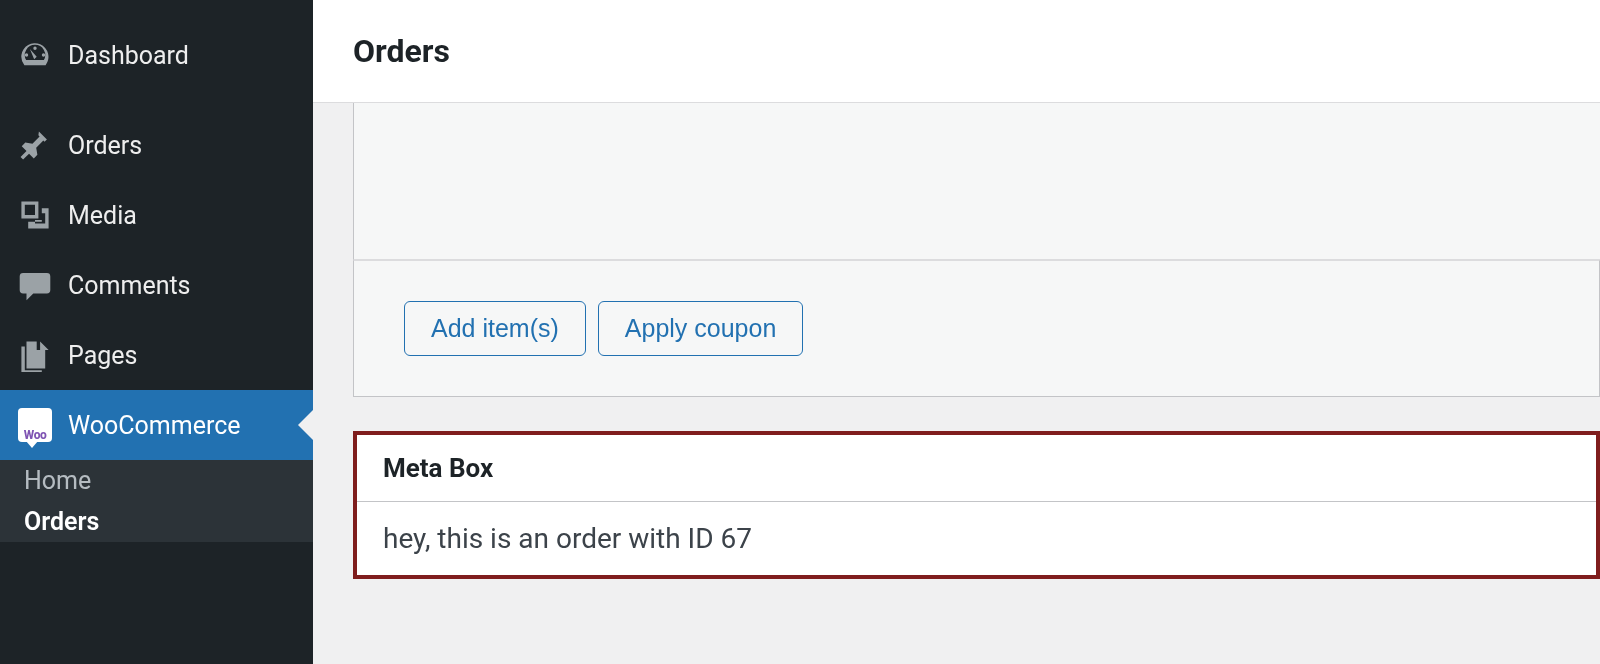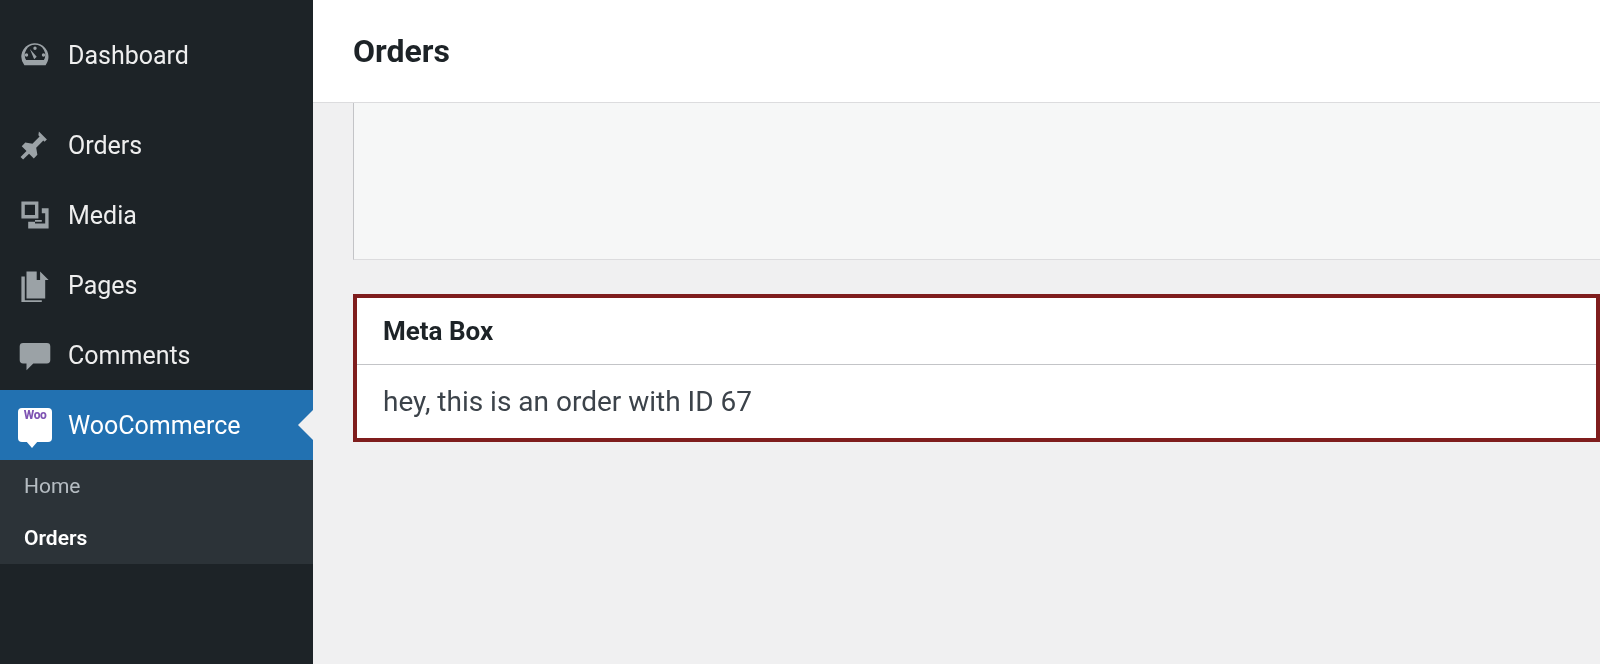--- a/index.html
+++ b/index.html
@@ -41,29 +41,29 @@
       width: 0; height: 0;
       border-top: 16px solid transparent;
       border-bottom: 16px solid transparent;
       border-right: 16px solid #f0f0f1;
     }
     .sidebar-sub {
       background: #2c3338;
     }
     .sidebar-subitem {
       color: rgba(240,246,252,.7);
-      font-size: 21px;
-      padding: 14px 24px;
+      font-size: 25px;
+      padding: 6px 24px;
       cursor: pointer;
     }
     .sidebar-subitem.current { color: #fff; font-weight: 600; }
     .icon { width: 34px; height: 34px; display: flex; align-items: center; justify-content: center; fill: rgba(240,246,252,.6); }
     .woo-icon {
       width: 34px; height: 34px; background: #fff; border-radius: 4px;
-      display: flex; align-items: flex-start; justify-content: center;
+      display: flex; align-items: flex-end; justify-content: center;
       position: relative;
     }
     .woo-icon::after {
       content: "";
       position: absolute;
       bottom: -6px; left: 8px;
       width: 0; height: 0;
       border-left: 6px solid transparent;
       border-right: 6px solid transparent;
       border-top: 7px solid #fff;
@@ -137,51 +137,55 @@
     <span class="icon">
       <svg viewBox="0 0 20 20" width="34" height="34">
           <path d="M2 2h10v10H2zM14 6h4v12H6v-4h8zM4 4v6h6V4zm6 11h6v-6h-2v4h-4z"></path>
         </svg>
     </span>
     <span>Media</span>
   </div>
   <div class="sidebar-item">
     <span class="icon">
       <svg viewBox="0 0 20 20" width="34" height="34">
+          <path d="M3 3h14a2 2 0 0 1 2 2v8a2 2 0 0 1-2 2H9l-4 4v-4H3a2 2 0 0 1-2-2V5a2 2 0 0 1 2-2z"></path>
+        </svg>
+    </span>
+    <span>Comments</span>
+  </div>
+  <div class="sidebar-item">
+    <span class="icon">
+      <svg viewBox="0 0 20 20" width="34" height="34">
           <path d="M5 2h6v5h5v11H5zM13 2l5 5h-5zM2 5h2v14h10v1H2z"></path>
         </svg>
     </span>
     <span>Pages</span>
-  </div>
-  <div class="sidebar-item">
-    <span class="icon">
-      <svg viewBox="0 0 20 20" width="34" height="34">
-          <path d="M3 3h14a2 2 0 0 1 2 2v8a2 2 0 0 1-2 2H9l-4 4v-4H3a2 2 0 0 1-2-2V5a2 2 0 0 1 2-2z"></path>
-        </svg>
-    </span>
-    <span>Comments</span>
   </div>
   <div class="sidebar-item active">
     <span class="woo-icon">
       <span class="woo-text">Woo</span>
     </span>
     <span>WooCommerce</span>
   </div>
   <div class="sidebar-sub">
     <div class="sidebar-subitem">Home</div>
     <div class="sidebar-subitem current">Orders</div>
   </div>
 </div>
 
 <div class="main">
   <div class="header">
     <div class="header-title">Orders</div>
   </div>
   <div class="content">
     <div>
       <div class="panel-top"></div>
+      <div class="panel-actions">
+        <button class="btn">Add item(s)</button>
+        <button class="btn">Apply coupon</button>
+      </div>
     </div>
     <div class="metabox">
       <div class="metabox-header">Meta Box</div>
       <div class="metabox-body">hey, this is an order with ID 67</div>
     </div>
   </div>
 </div>
 
 </body></html>

